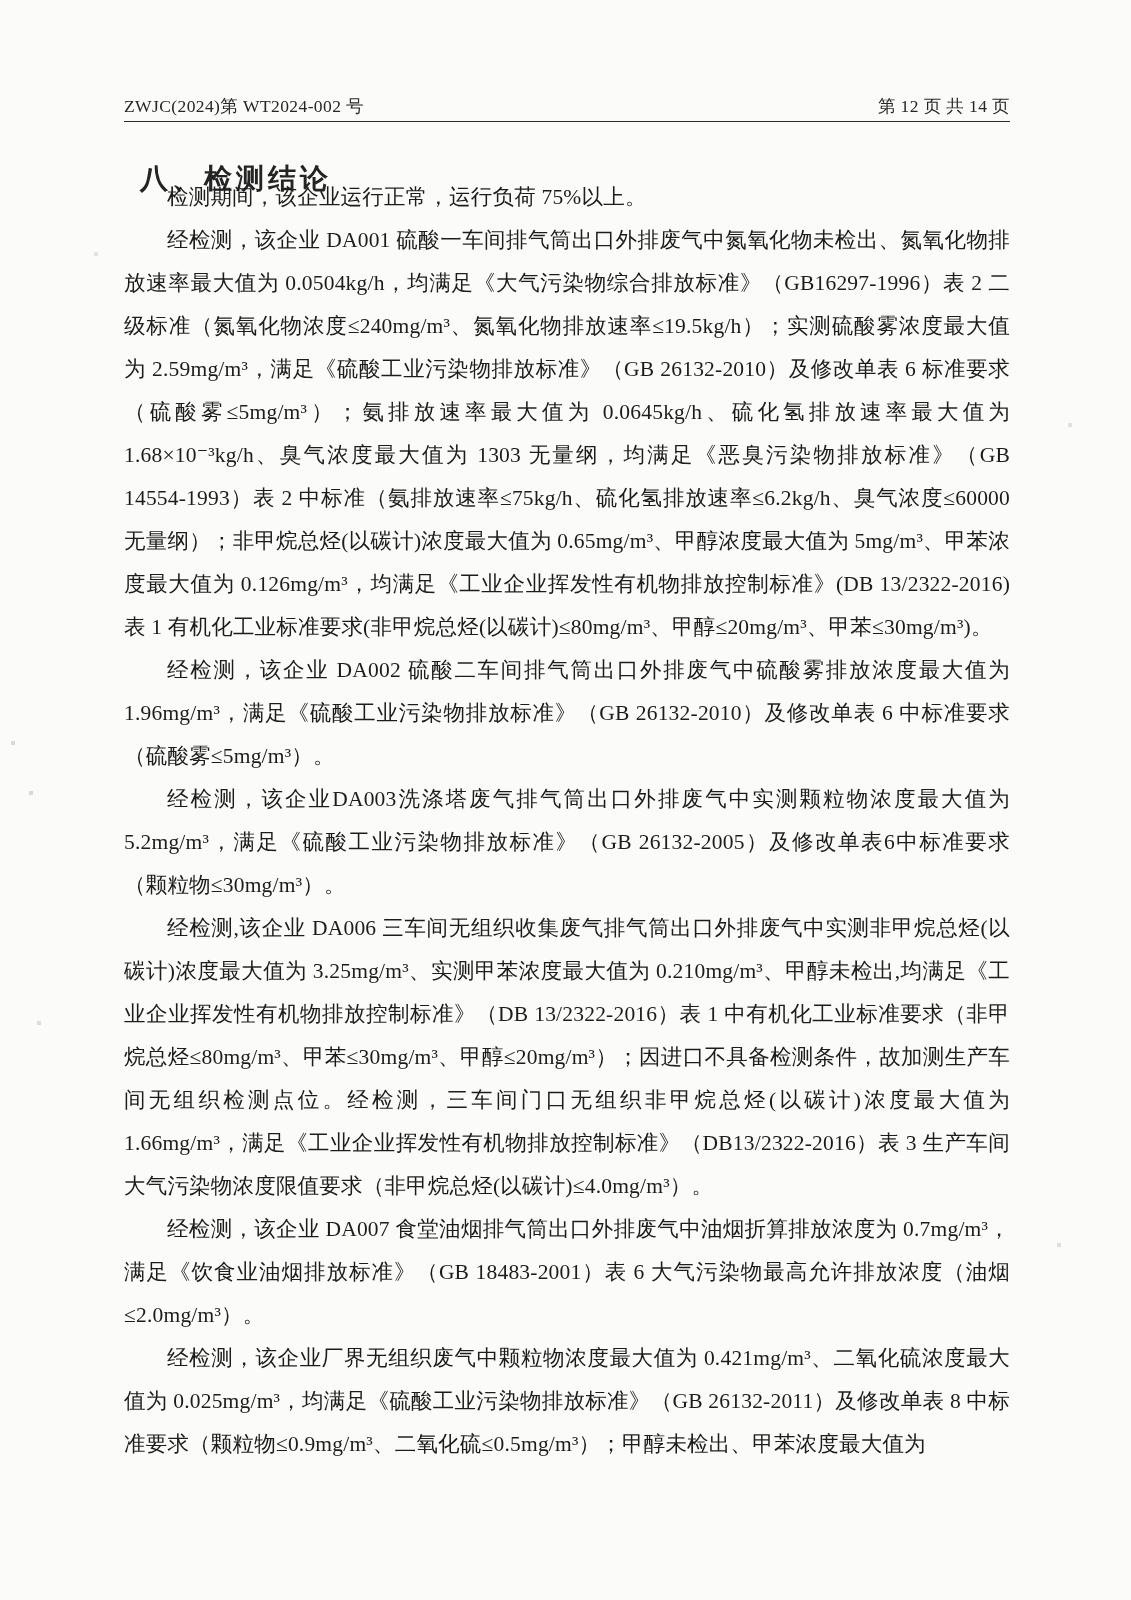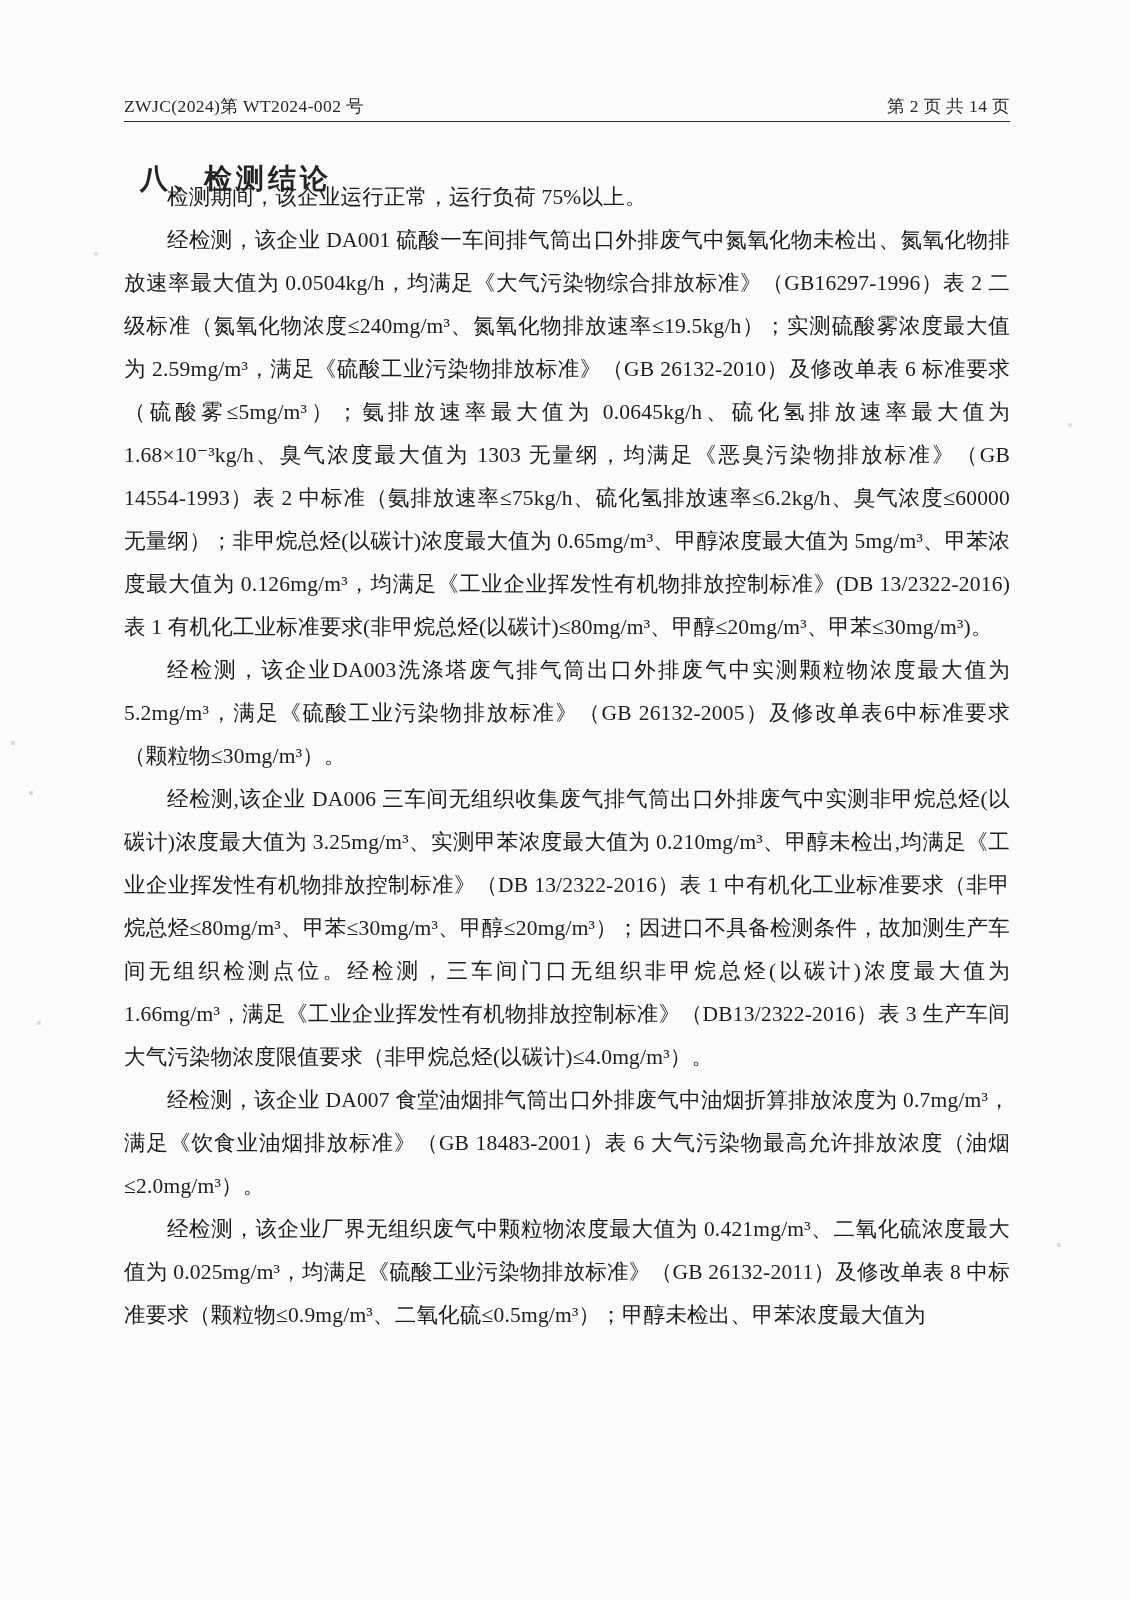--- a/index.html
+++ b/index.html
@@ -75,27 +75,28 @@
 </style>
 </head>
 <body>
 
 <div class="page">
 
   <div class="scan-noise"></div>
 
   <div class="page-header">
     <span>ZWJC(2024)第 WT2024-002 号</span>
-    <span>第 2 页 共 14 页</span>
+    <span>第 12 页 共 14 页</span>
   </div>
 
   <h1 class="section-title">八、检测结论</h1>
 
   <div class="report-body">
     <p>检测期间，该企业运行正常，运行负荷 75%以上。</p>
     <p>经检测，该企业 DA001 硫酸一车间排气筒出口外排废气中氮氧化物未检出、氮氧化物排放速率最大值为 0.0504kg/h，均满足《大气污染物综合排放标准》（GB16297-1996）表 2 二级标准（氮氧化物浓度≤240mg/m³、氮氧化物排放速率≤19.5kg/h）；实测硫酸雾浓度最大值为 2.59mg/m³，满足《硫酸工业污染物排放标准》（GB 26132-2010）及修改单表 6 标准要求（硫酸雾≤5mg/m³）；氨排放速率最大值为 0.0645kg/h、硫化氢排放速率最大值为 1.68×10⁻³kg/h、臭气浓度最大值为 1303 无量纲，均满足《恶臭污染物排放标准》（GB 14554-1993）表 2 中标准（氨排放速率≤75kg/h、硫化氢排放速率≤6.2kg/h、臭气浓度≤60000 无量纲）；非甲烷总烃(以碳计)浓度最大值为 0.65mg/m³、甲醇浓度最大值为 5mg/m³、甲苯浓度最大值为 0.126mg/m³，均满足《工业企业挥发性有机物排放控制标准》(DB 13/2322-2016)表 1 有机化工业标准要求(非甲烷总烃(以碳计)≤80mg/m³、甲醇≤20mg/m³、甲苯≤30mg/m³)。</p>
+    <p>经检测，该企业 DA002 硫酸二车间排气筒出口外排废气中硫酸雾排放浓度最大值为 1.96mg/m³，满足《硫酸工业污染物排放标准》（GB 26132-2010）及修改单表 6 中标准要求（硫酸雾≤5mg/m³）。</p>
     <p>经检测，该企业DA003洗涤塔废气排气筒出口外排废气中实测颗粒物浓度最大值为 5.2mg/m³，满足《硫酸工业污染物排放标准》（GB 26132-2005）及修改单表6中标准要求（颗粒物≤30mg/m³）。</p>
     <p>经检测,该企业 DA006 三车间无组织收集废气排气筒出口外排废气中实测非甲烷总烃(以碳计)浓度最大值为 3.25mg/m³、实测甲苯浓度最大值为 0.210mg/m³、甲醇未检出,均满足《工业企业挥发性有机物排放控制标准》（DB 13/2322-2016）表 1 中有机化工业标准要求（非甲烷总烃≤80mg/m³、甲苯≤30mg/m³、甲醇≤20mg/m³）；因进口不具备检测条件，故加测生产车间无组织检测点位。经检测，三车间门口无组织非甲烷总烃(以碳计)浓度最大值为 1.66mg/m³，满足《工业企业挥发性有机物排放控制标准》（DB13/2322-2016）表 3 生产车间大气污染物浓度限值要求（非甲烷总烃(以碳计)≤4.0mg/m³）。</p>
     <p>经检测，该企业 DA007 食堂油烟排气筒出口外排废气中油烟折算排放浓度为 0.7mg/m³，满足《饮食业油烟排放标准》（GB 18483-2001）表 6 大气污染物最高允许排放浓度（油烟≤2.0mg/m³）。</p>
     <p>经检测，该企业厂界无组织废气中颗粒物浓度最大值为 0.421mg/m³、二氧化硫浓度最大值为 0.025mg/m³，均满足《硫酸工业污染物排放标准》（GB 26132-2011）及修改单表 8 中标准要求（颗粒物≤0.9mg/m³、二氧化硫≤0.5mg/m³）；甲醇未检出、甲苯浓度最大值为</p>
   </div>
 
 </div>
 
 </body></html>

